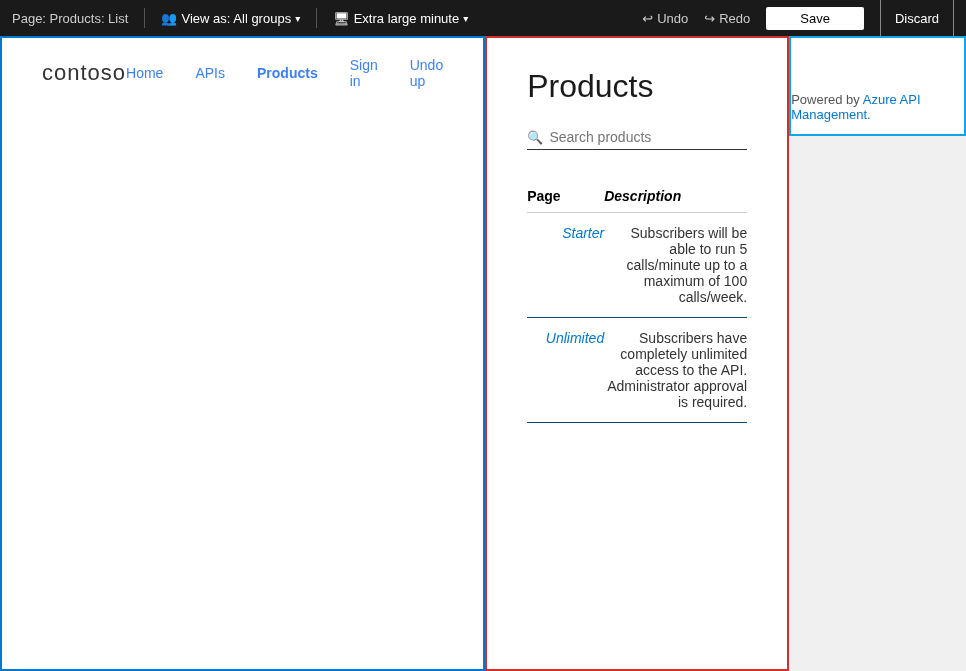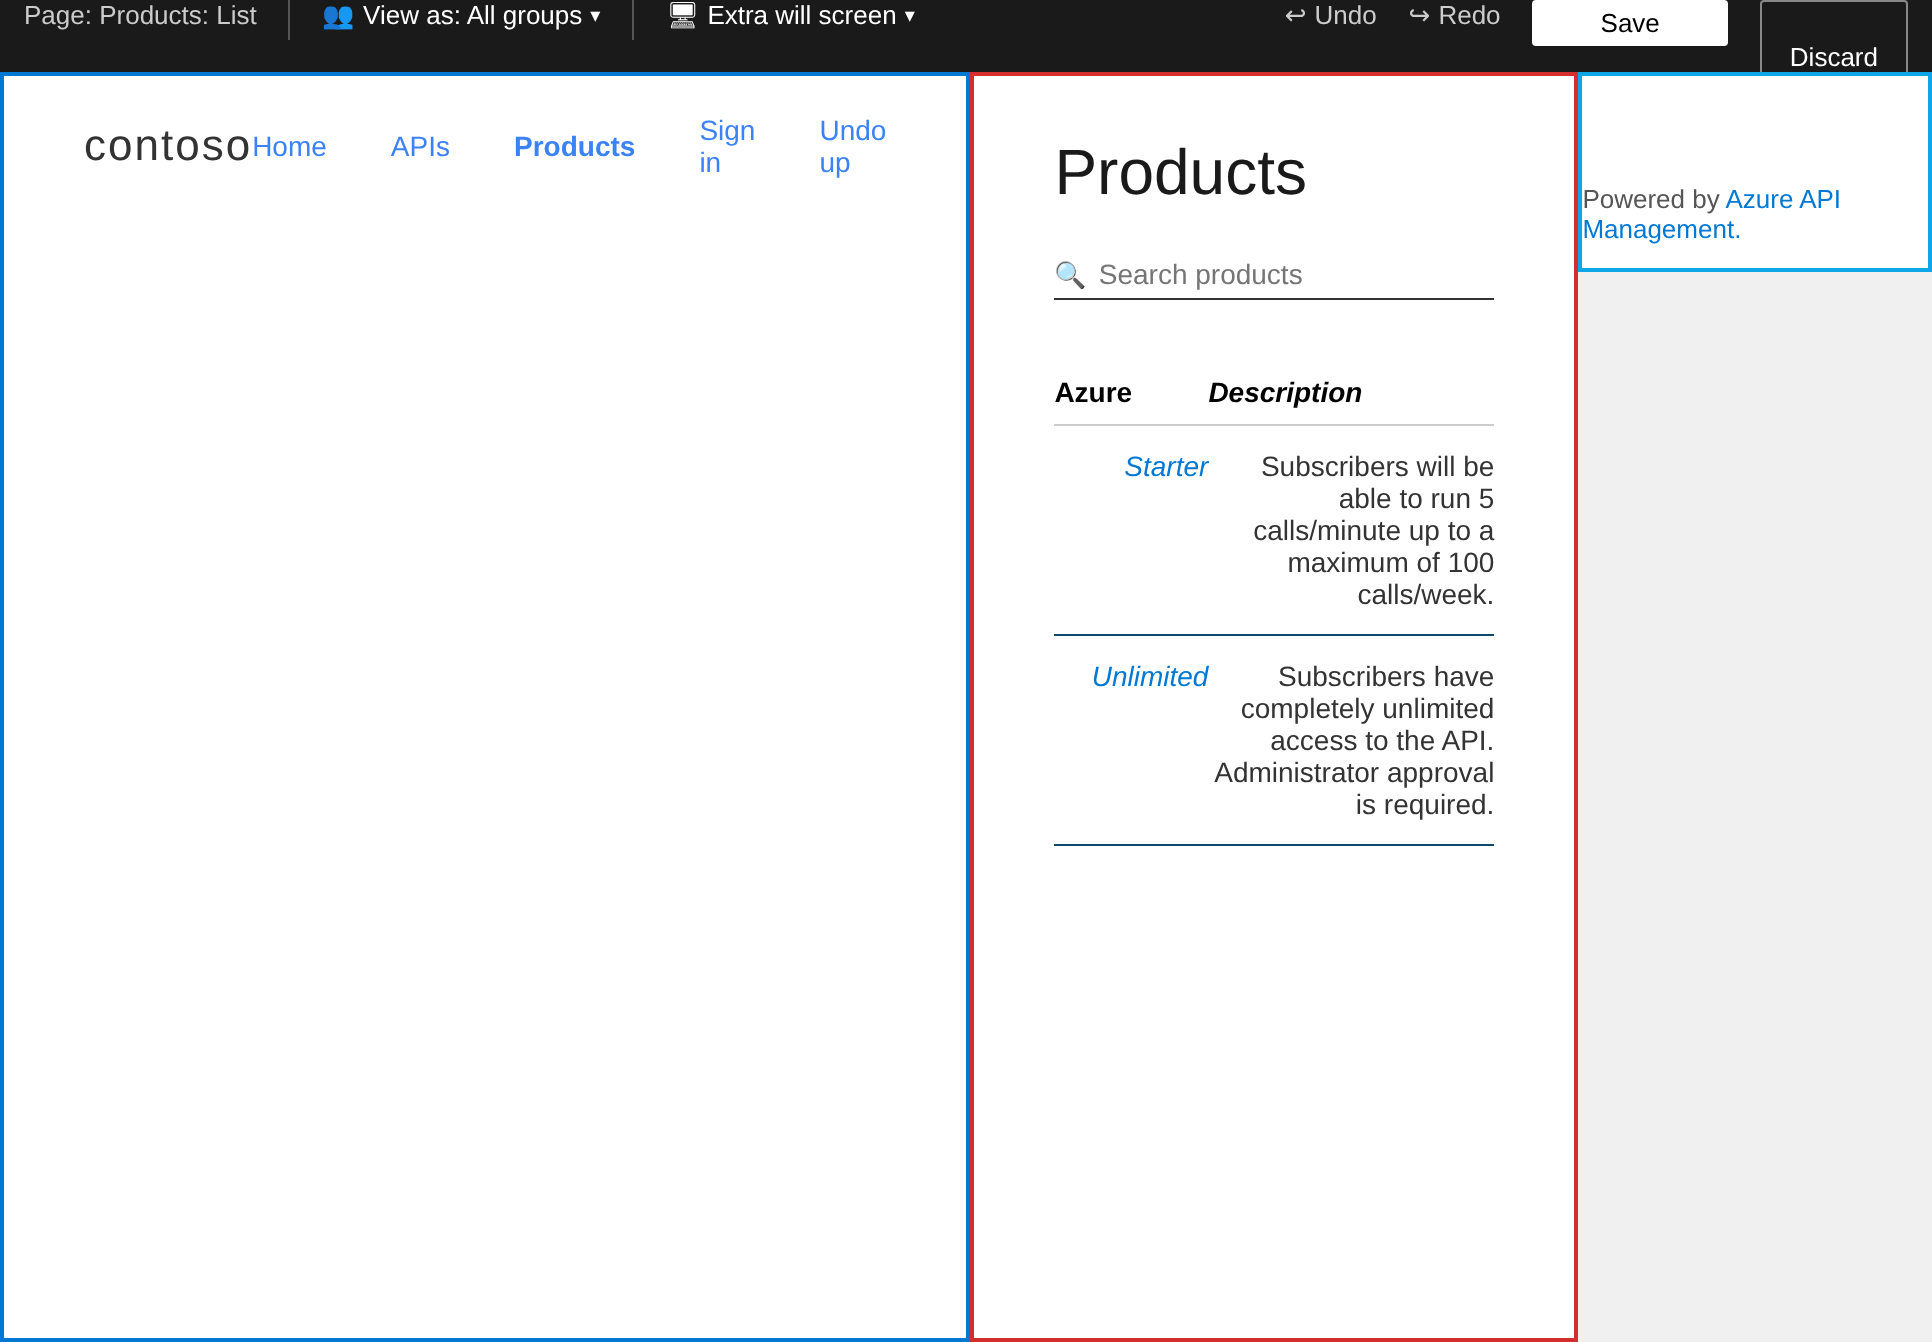--- a/index.html
+++ b/index.html
@@ -3,21 +3,21 @@
   <meta charset="utf-8">
   <style>
     * { box-sizing: border-box; margin: 0; padding: 0; }
     body { font-family: 'Segoe UI', Arial, sans-serif; font-size: 14px; background: #f0f0f0; width: 966px; min-height: 671px; }
 
     
     .toolbar {
       background: #1a1a1a;
       color: #fff;
       display: flex;
-      align-items: flex-start;
+      align-items: center;
       padding: 0 12px;
       height: 36px;
       gap: 16px;
     }
     .toolbar-page-label { font-size: 13px; color: #ccc; }
     .toolbar-separator { width: 1px; background: #555; height: 20px; }
     .toolbar-view-as, .toolbar-screen-size {
       display: flex; align-items: center; gap: 4px; font-size: 13px; color: #fff; cursor: pointer;
     }
     .toolbar-chevron { font-size: 10px; }
@@ -165,21 +165,21 @@
   <span class="toolbar-page-label">Page: Products: List</span>
   <div class="toolbar-separator"></div>
   <div class="toolbar-view-as">
     <span>👥</span>
     <span>View as: All groups</span>
     <span class="toolbar-chevron">▾</span>
   </div>
   <div class="toolbar-separator"></div>
   <div class="toolbar-screen-size">
     <span>🖥</span>
-    <span>Extra will screen</span>
+    <span>Extra large minute</span>
     <span class="toolbar-chevron">▾</span>
   </div>
   <div class="toolbar-spacer"></div>
   <div class="toolbar-undo">
     <span>↩</span>
     <span>Undo</span>
   </div>
   <div class="toolbar-redo">
     <span>↪</span>
     <span>Redo</span>
@@ -207,21 +207,21 @@
     <h1 class="content-title">Products</h1>
 
     <div class="search-container">
       <span class="search-icon-wrap">🔍</span>
       <input class="search-input" type="text" placeholder="Search products" style="">
     </div>
 
     <table class="products-table">
       <thead>
         <tr>
-          <th class="col-name">Azure</th>
+          <th class="col-name">Page</th>
           <th class="col-desc">Description</th>
         </tr>
       </thead>
       <tbody id="products-tbody">
       <tr>
             <td class="col-name"><a href="#">Starter</a></td>
             <td class="col-desc">Subscribers will be able to run 5 calls/minute up to a maximum of 100 calls/week.</td>
           </tr>
           <tr>
             <td class="col-name"><a href="#">Unlimited</a></td>

